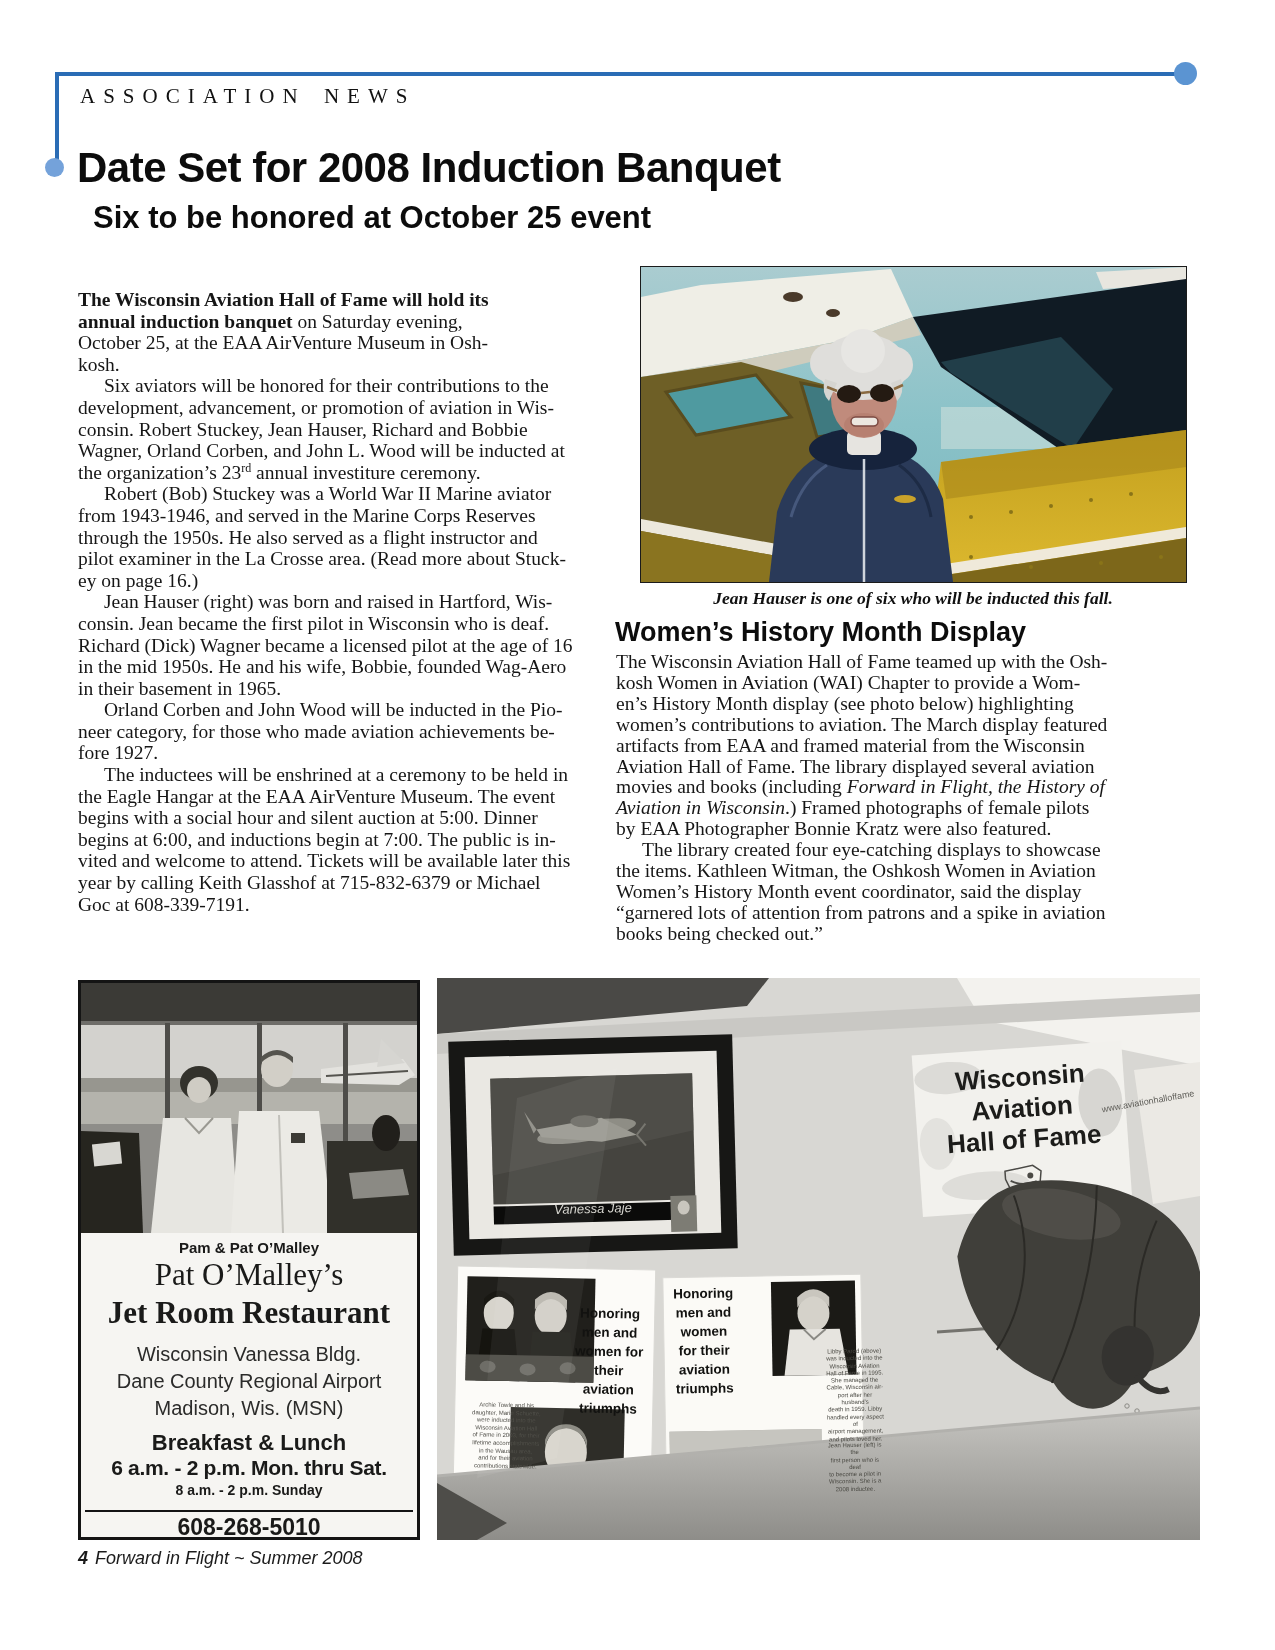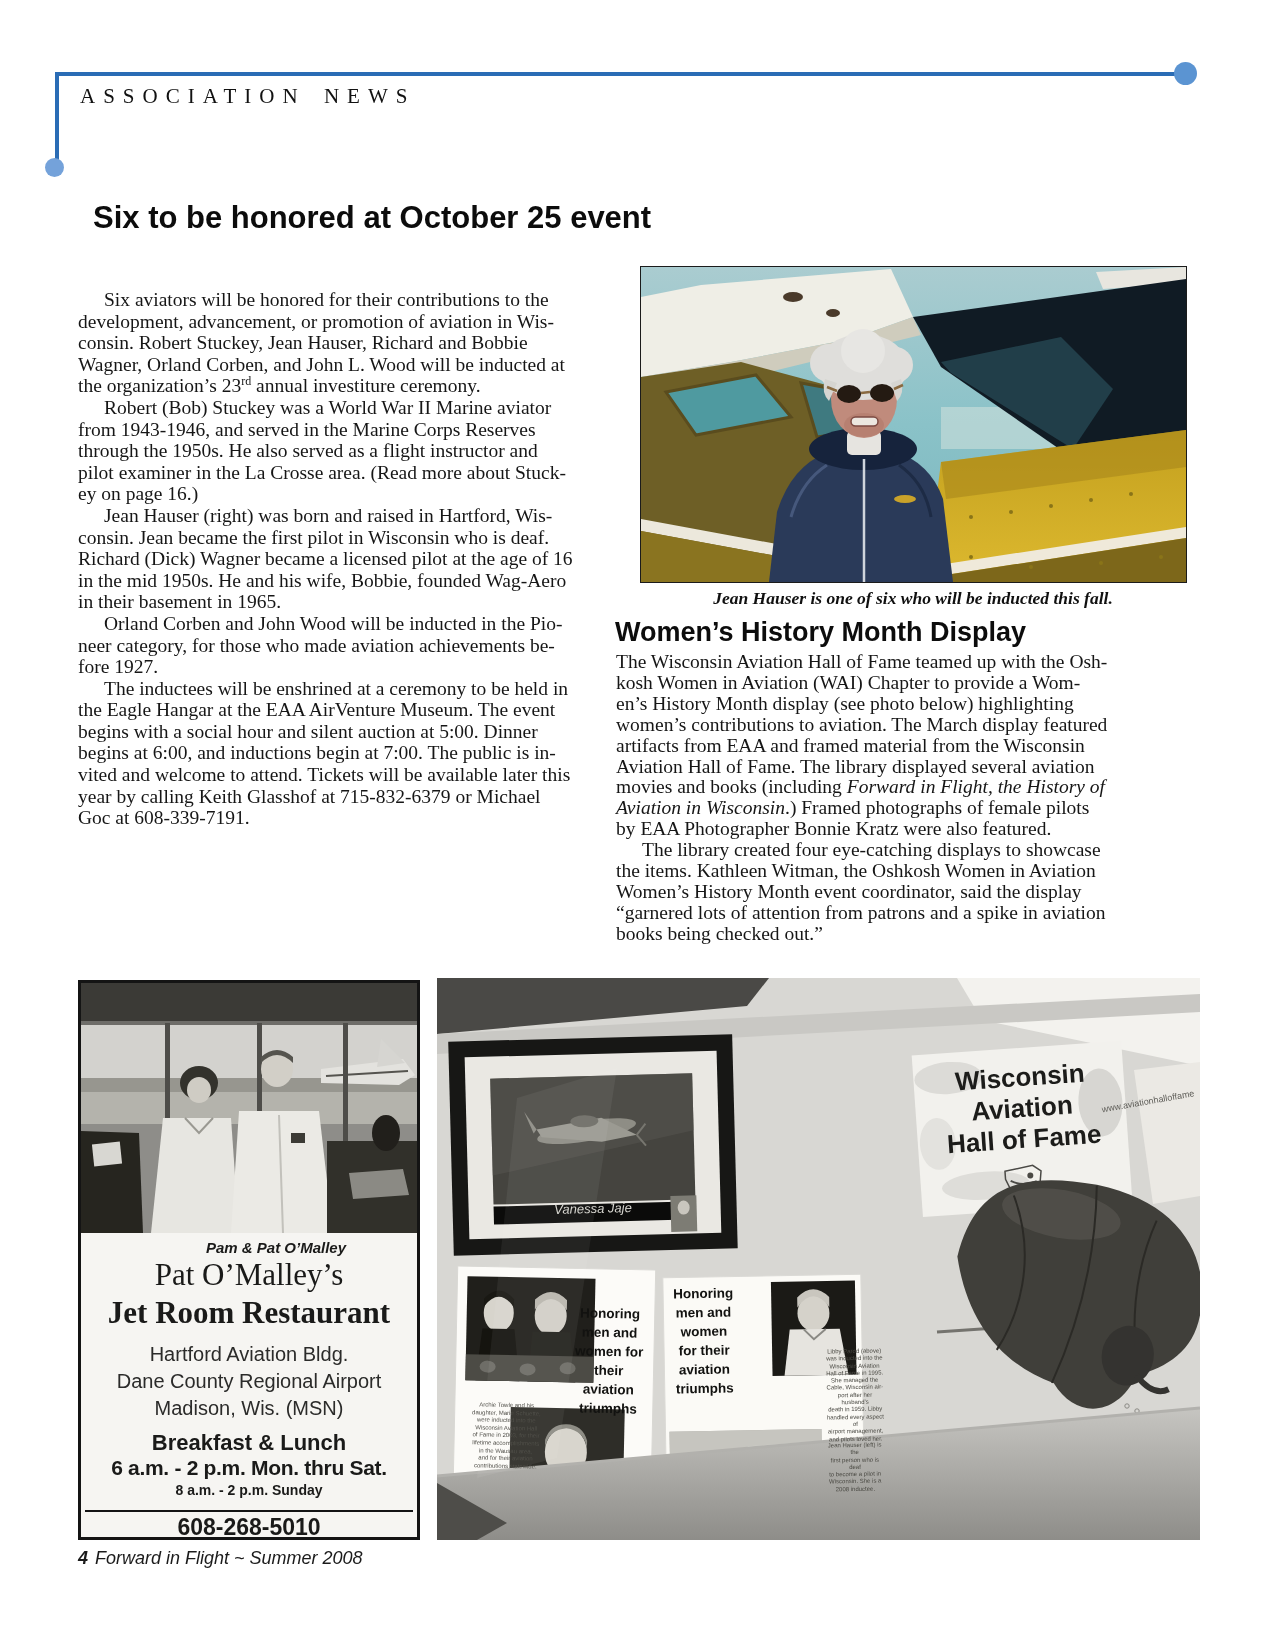--- a/index.html
+++ b/index.html
@@ -35,21 +35,21 @@
                  font-weight:bold;font-style:italic;font-size:17.5px;color:#101010;}
   .sec-head{position:absolute;left:615px;top:617px;margin:0;font-family:"Liberation Sans",sans-serif;
             font-weight:bold;font-size:27px;color:#0c0c0c;}
 
   
   .ad{position:absolute;left:78px;top:980px;width:342px;height:560px;background:#f6f5f2;
       border:3px solid #141414;box-sizing:border-box;font-family:"Liberation Sans",sans-serif;color:#1a1a19;}
   .ad>div{position:absolute;left:0;width:100%;text-align:center;}
   .ad-photo{top:0;height:250px;}
   .ad-photo svg{display:block;}
-  .ad-tagline{top:256px;font-size:15px;font-weight:bold;font-style:italic;padding-left:27px;}
+  .ad-tagline{top:256px;font-size:15px;font-weight:bold;}
   .ad-title1{top:274px;font-family:"Liberation Serif",serif;font-weight:normal;font-size:31px;}
   .ad-title2{top:312px;font-family:"Liberation Serif",serif;font-weight:bold;font-size:31px;}
   .ad-addr1{top:360px;font-size:20px;color:#2b2b2a;}
   .ad-addr2{top:387px;font-size:20px;color:#2b2b2a;}
   .ad-addr3{top:414px;font-size:20px;color:#2b2b2a;}
   .ad-meal{top:447px;font-size:22px;font-weight:bold;}
   .ad-hours1{top:473px;font-size:21px;font-weight:bold;letter-spacing:-0.3px;}
   .ad-hours2{top:499px;font-size:14px;font-weight:bold;}
   .ad-rule{top:527px;left:4px !important;width:328px !important;height:2px;background:#141414;}
   .ad-phone{top:531px;font-size:23px;font-weight:bold;}
@@ -81,23 +81,28 @@
 <body>
 
 <div class="page">
 
   <div class="top-rule"></div>
   <div class="side-rule"></div>
   <div class="dot dot-right"></div>
   <div class="dot dot-left"></div>
 
   <div class="kicker">ASSOCIATION NEWS</div>
+  <h1 class="headline">Date Set for 2008 Induction Banquet</h1>
   <div class="subhead">Six to be honored at October 25 event</div>
 
   <div class="col-left prose">
+    <p><span class="b">The Wisconsin Aviation Hall of Fame will hold its
+annual induction banquet</span><span> on Saturday evening,
+October 25, at the EAA AirVenture Museum in Osh-
+kosh.</span></p>
     <p class="ind"><span>Six aviators will be honored for their contributions to the
 development, advancement, or promotion of aviation in Wis-
 consin. Robert Stuckey, Jean Hauser, Richard and Bobbie
 Wagner, Orland Corben, and John L. Wood will be inducted at
 the organization’s 23</span><sup>rd</sup><span> annual investiture ceremony.</span></p>
     <p class="ind">Robert (Bob) Stuckey was a World War II Marine aviator
 from 1943-1946, and served in the Marine Corps Reserves
 through the 1950s. He also served as a flight instructor and
 pilot examiner in the La Crosse area. (Read more about Stuck-
 ey on page 16.)</p>
@@ -235,21 +240,21 @@
         <polygon points="0,148 58,150 62,250 0,250" fill="#26251f"></polygon>
         <rect x="12" y="160" width="28" height="22" fill="#d8d7d2" transform="rotate(-6 26 171)"></rect>
         <rect x="246" y="158" width="90" height="92" fill="#31302a"></rect>
         <polygon points="268,190 322,186 328,212 272,216" fill="#8b8a84"></polygon>
         <ellipse cx="305" cy="150" rx="14" ry="18" fill="#211f1b"></ellipse>
       </svg>
     </div>
     <div class="ad-tagline">Pam &amp; Pat O’Malley</div>
     <div class="ad-title1">Pat O’Malley’s</div>
     <div class="ad-title2">Jet Room Restaurant</div>
-    <div class="ad-addr1">Hartford Aviation Bldg.</div>
+    <div class="ad-addr1">Wisconsin Vanessa Bldg.</div>
     <div class="ad-addr2">Dane County Regional Airport</div>
     <div class="ad-addr3">Madison, Wis. (MSN)</div>
     <div class="ad-meal">Breakfast &amp; Lunch</div>
     <div class="ad-hours1">6 a.m. - 2 p.m. Mon. thru Sat.</div>
     <div class="ad-hours2">8 a.m. - 2 p.m. Sunday</div>
     <div class="ad-rule"></div>
     <div class="ad-phone">608-268-5010</div>
   </div>
 
   <figure class="photo-display">

